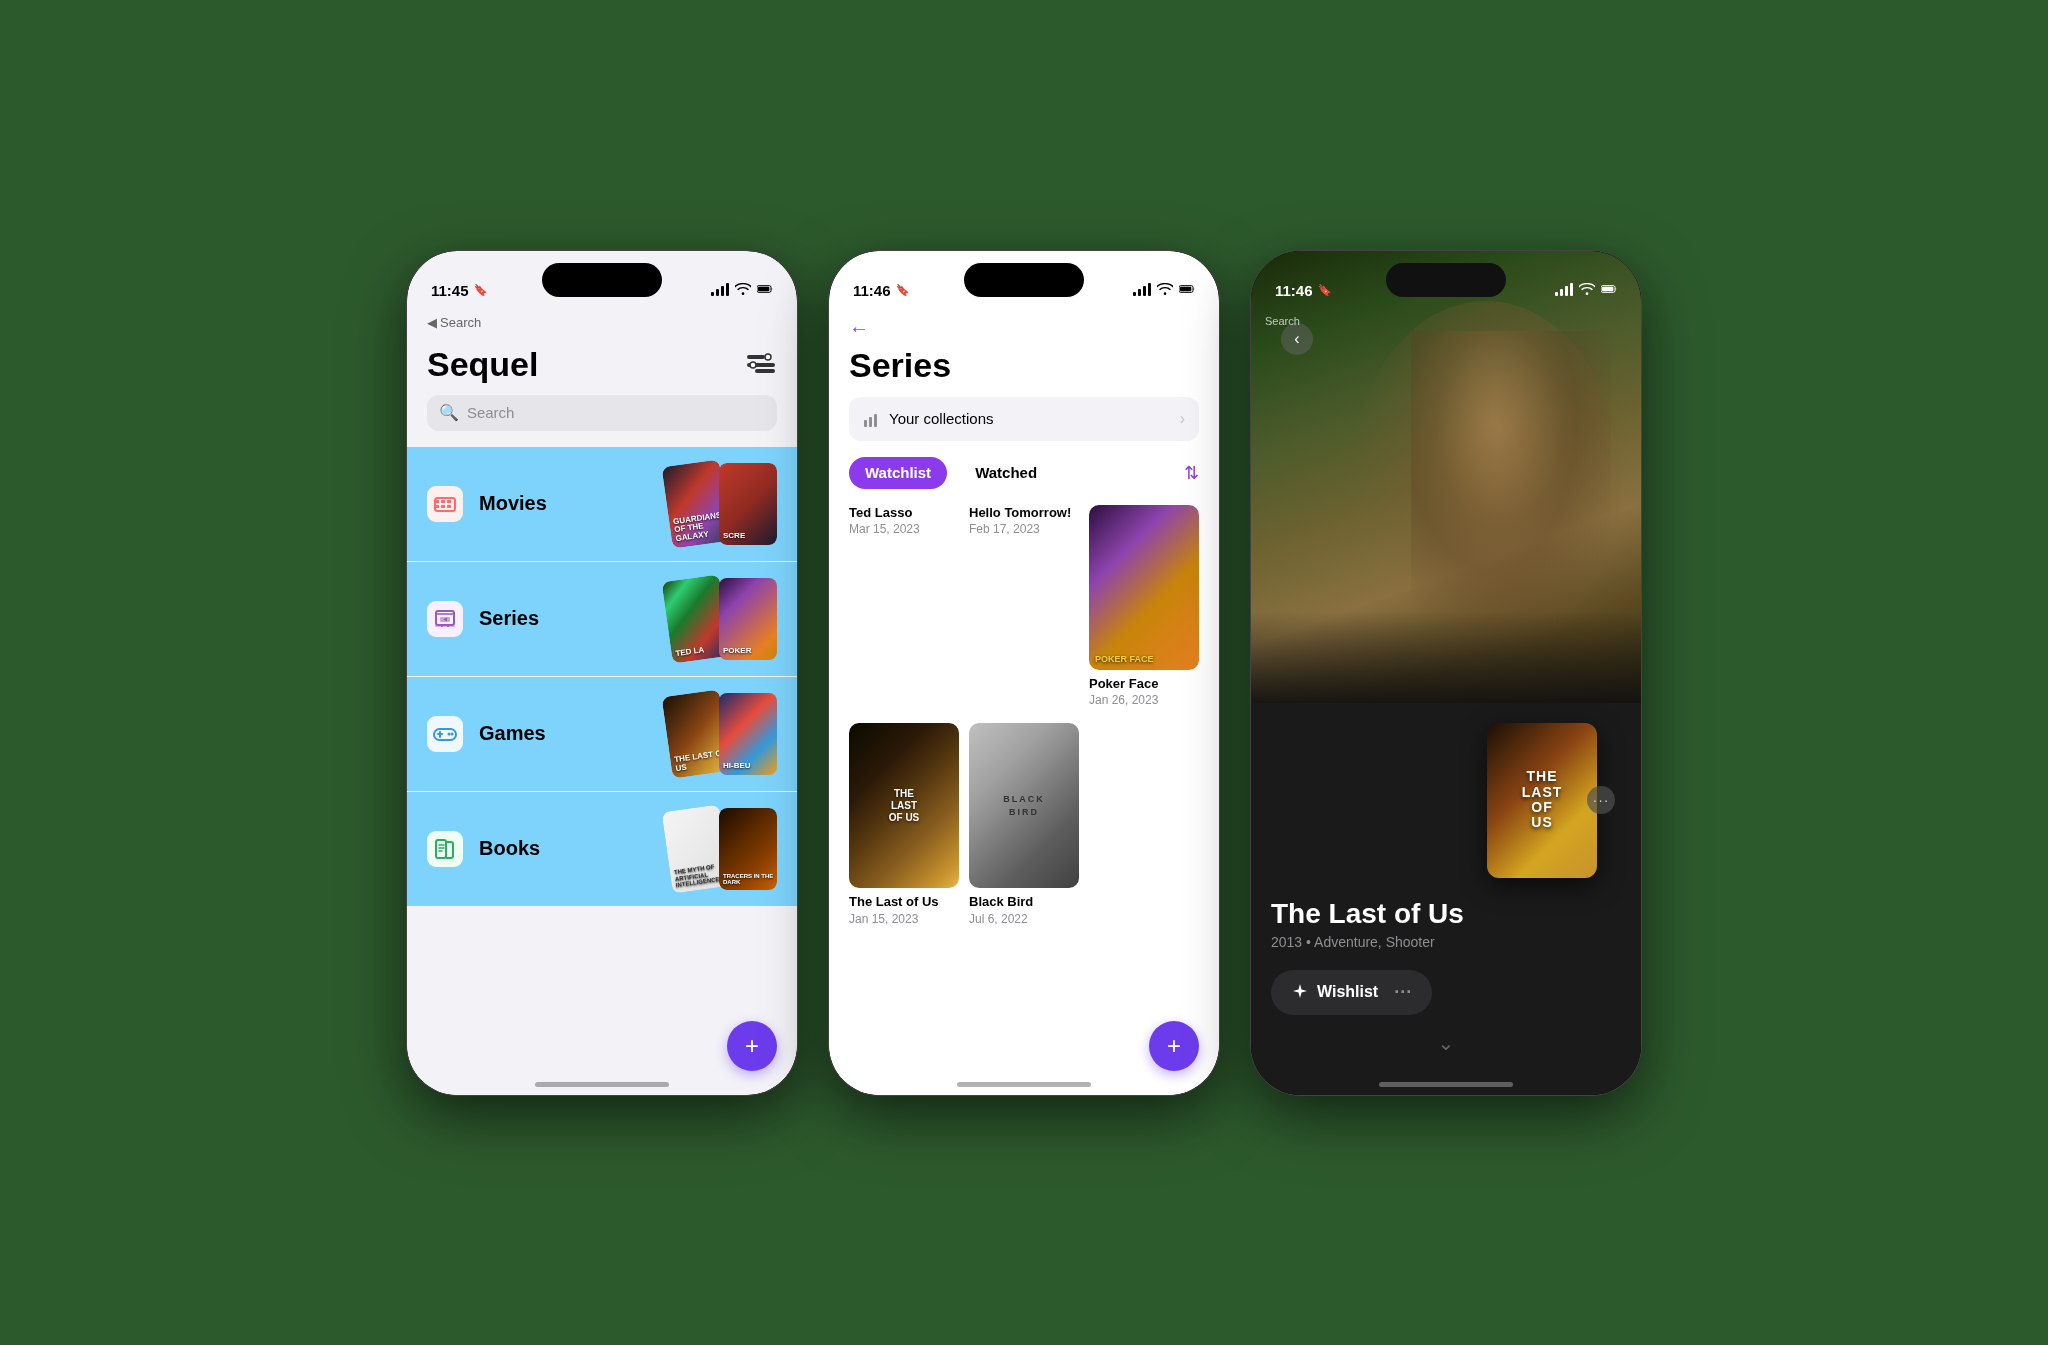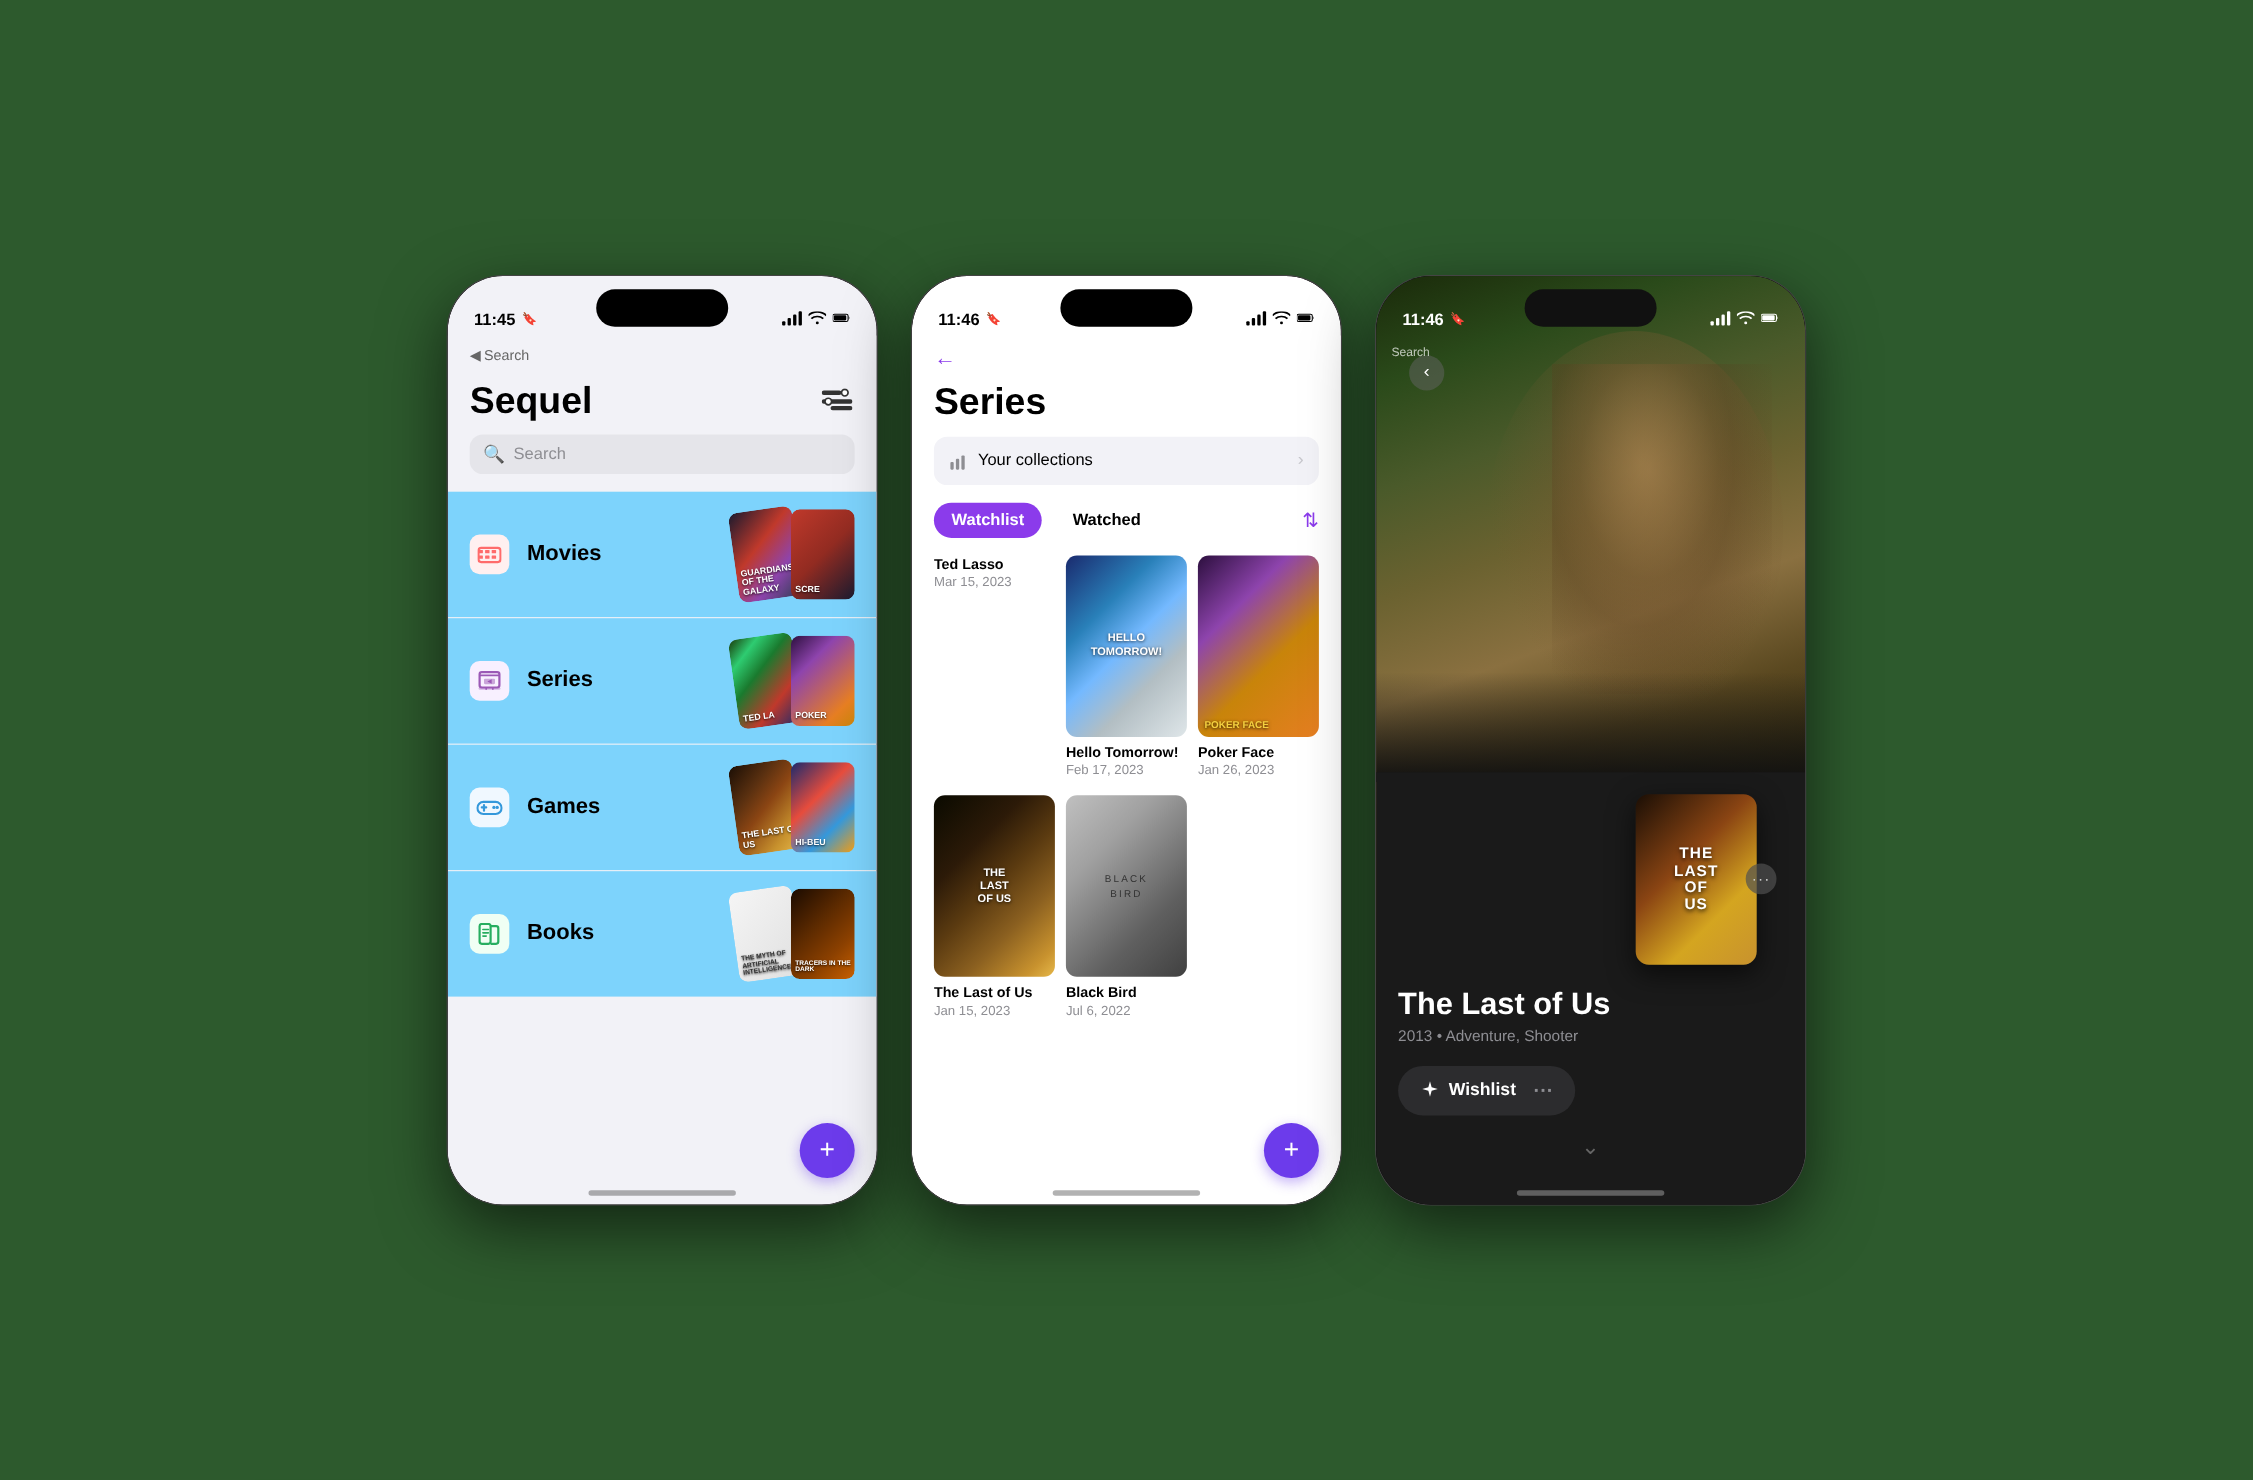--- a/index.html
+++ b/index.html
@@ -717,25 +717,20 @@
       </div>
 
       <div class="series-grid-row">
 
         <div class="series-col">
           <div class="series-name">Ted Lasso</div>
           <div class="series-date">Mar 15, 2023</div>
         </div>
 
         <div class="series-col">
-          <div class="series-thumb-rect hello-tomorrow-bg">
-            <div style="width:100%;height:100%;display:flex;align-items:center;justify-content:center;padding:6px;">
-              <div style="color:#fff;font-size:10px;font-weight:900;text-shadow:0 1px 3px rgba(0,0,0,0.8);text-align:center;line-height:1.2;">HELLO<br>TOMORROW!</div>
-            </div>
-          </div>
           <div class="series-name">Hello Tomorrow!</div>
           <div class="series-date">Feb 17, 2023</div>
         </div>
 
         <div class="series-col">
           <div class="series-thumb-rect poker-face-bg">
             <div style="width:100%;height:100%;display:flex;align-items:flex-end;padding:6px;">
               <div style="color:#f4d03f;font-size:9px;font-weight:900;text-shadow:0 1px 3px rgba(0,0,0,0.8);">POKER FACE</div>
             </div>
           </div>
@@ -752,21 +747,21 @@
               <div style="color:#fff;font-size:10px;font-weight:900;text-shadow:0 1px 3px rgba(0,0,0,0.8);text-align:center;line-height:1.2;">THE<br>LAST<br>OF US</div>
             </div>
           </div>
           <div class="series-name">The Last of Us</div>
           <div class="series-date">Jan 15, 2023</div>
         </div>
 
         <div class="series-col">
           <div class="series-thumb-rect black-bird-bg">
             <div style="width:100%;height:100%;display:flex;align-items:center;justify-content:center;padding:6px;">
-              <div style="color:#333;font-size:9px;font-weight:400;text-align:center;letter-spacing:2px;line-height:1.4;">BLACK<br>BIRD</div>
+              <div style="color:#333;font-size:9px;font-weight:700;text-align:center;letter-spacing:2px;line-height:1.4;">BLACK<br>BIRD</div>
             </div>
           </div>
           <div class="series-name">Black Bird</div>
           <div class="series-date">Jul 6, 2022</div>
         </div>
 
         <div class="series-col"></div>
       </div>
 
       <div class="fab-button" style="bottom:24px;">

